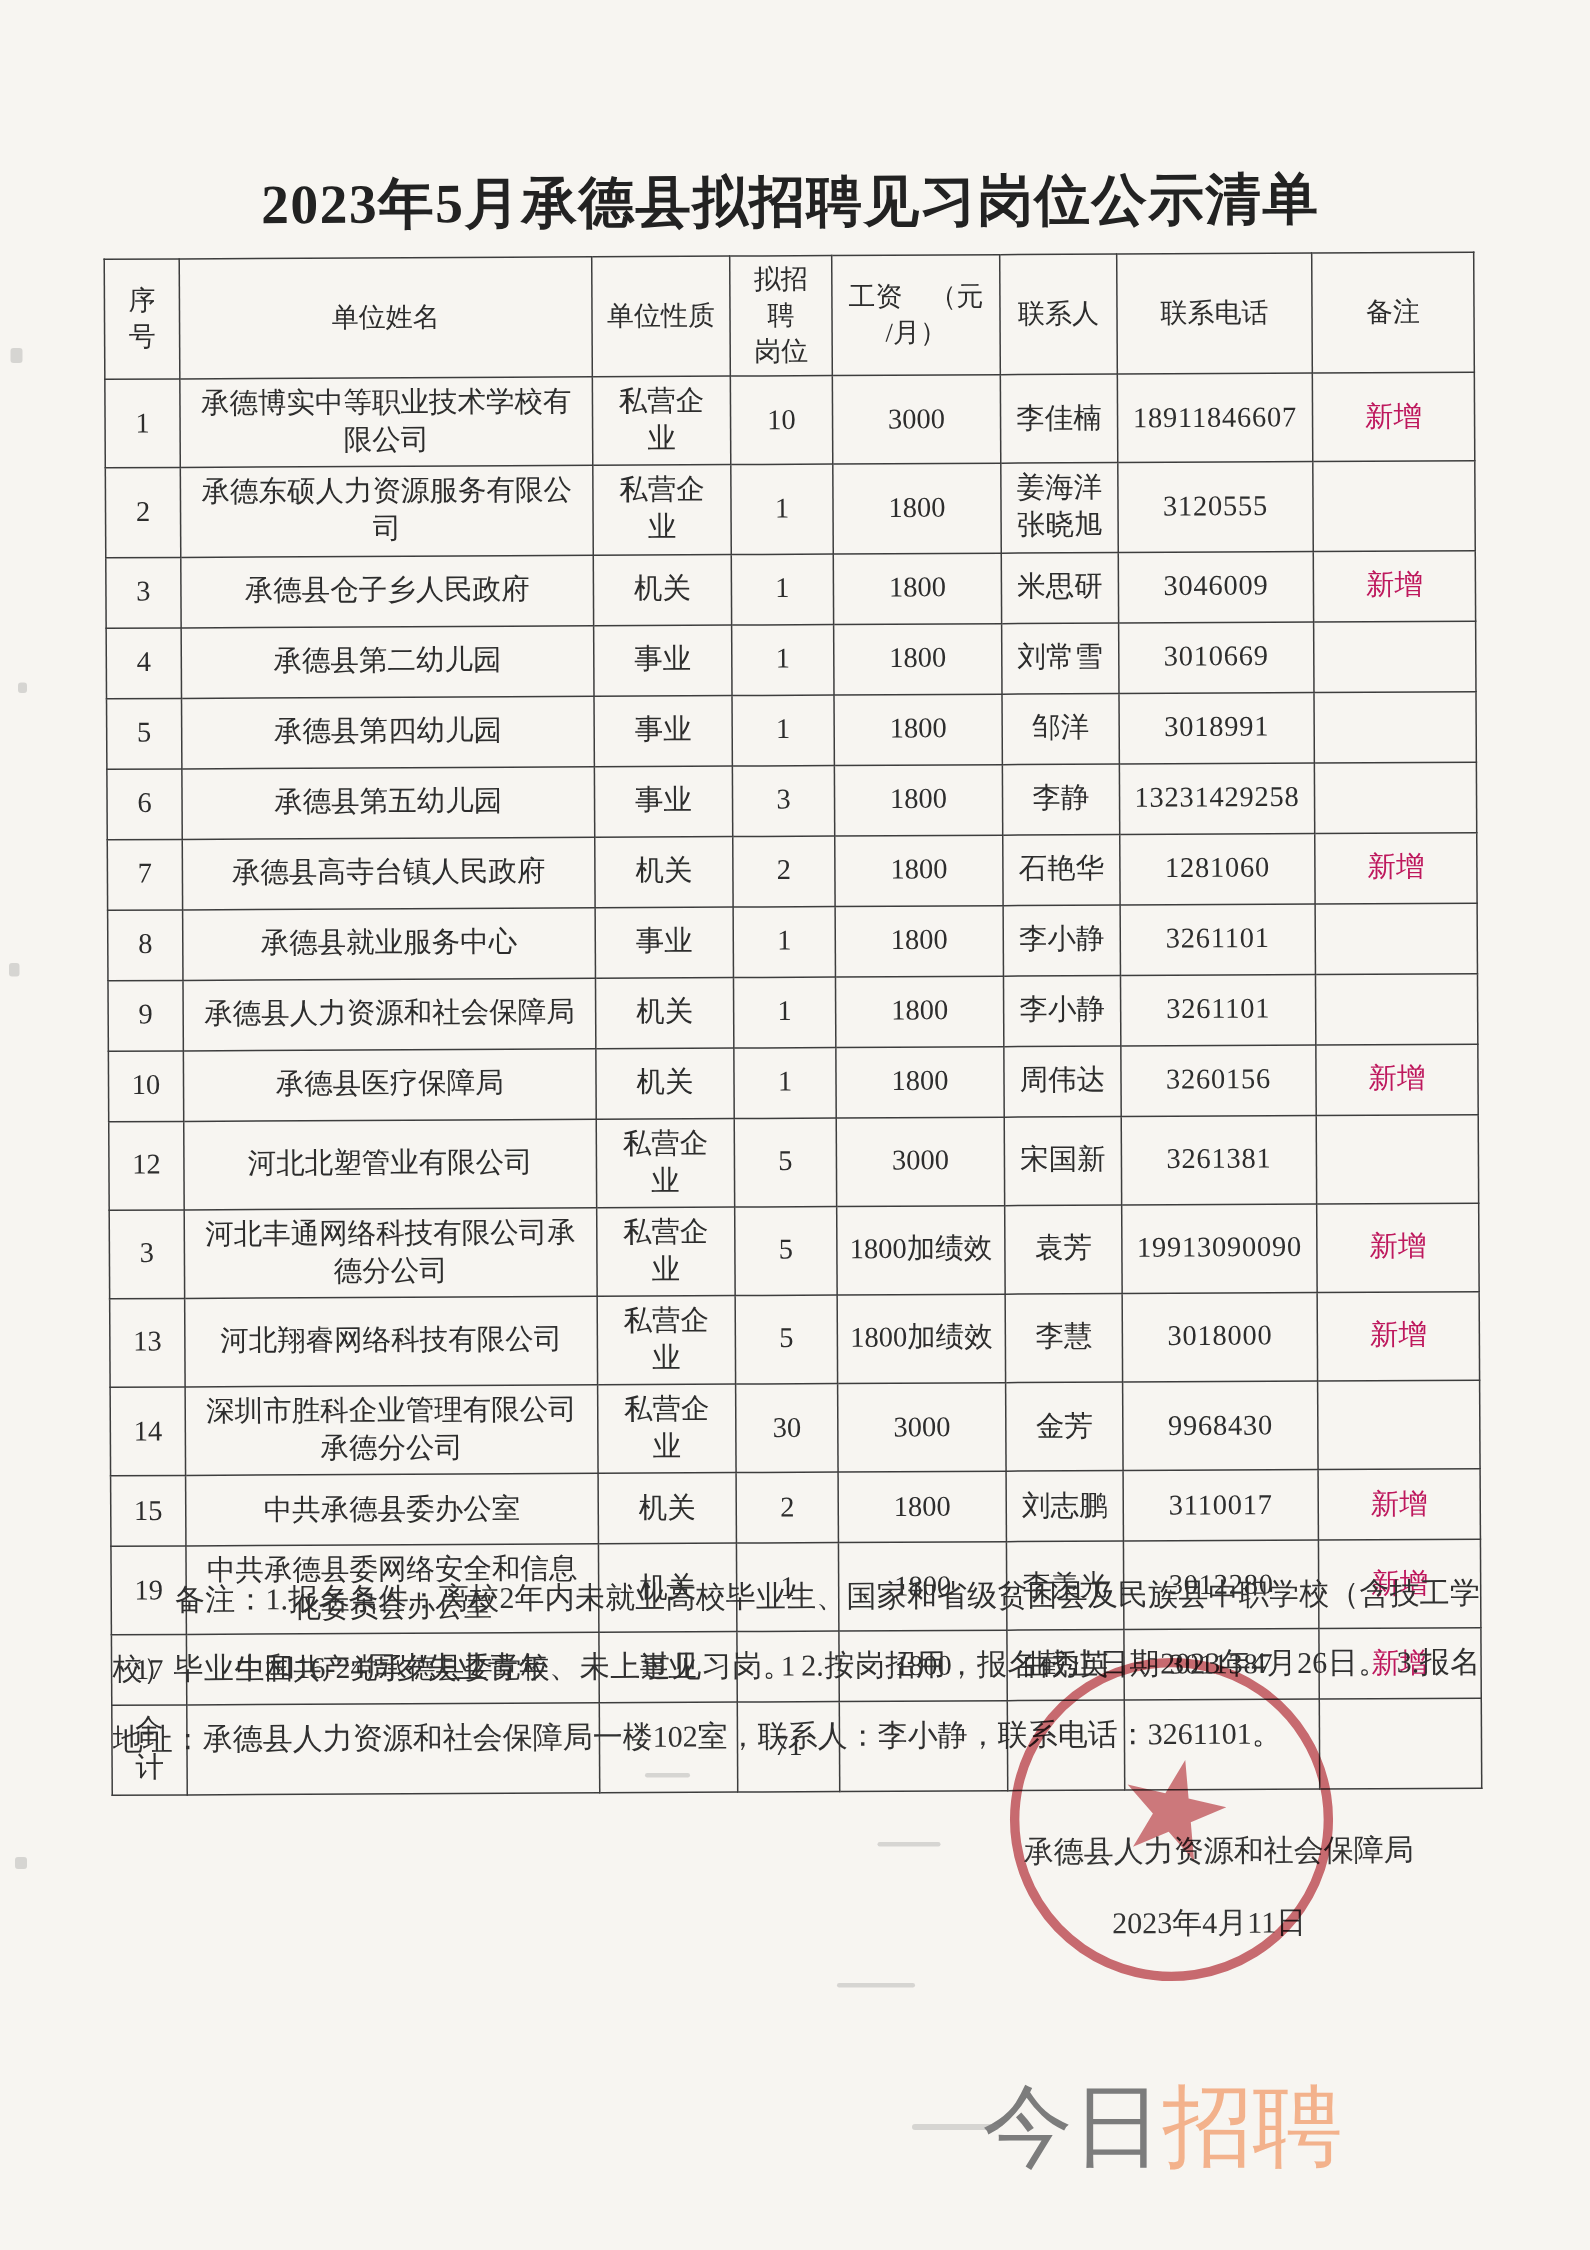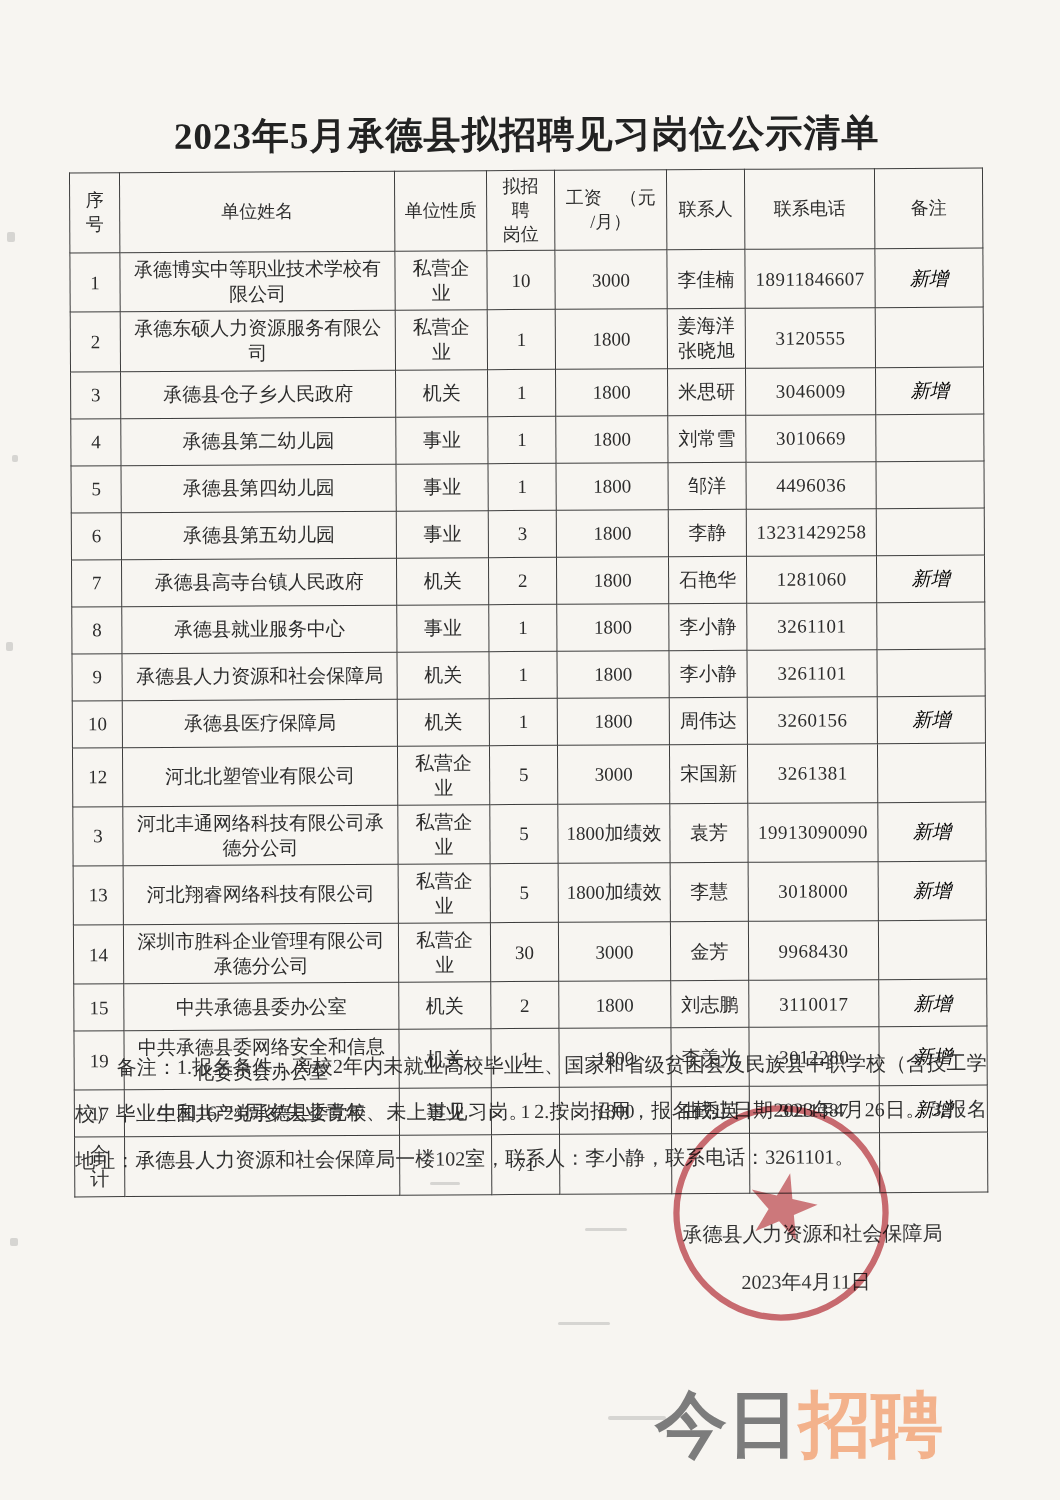--- a/index.html
+++ b/index.html
@@ -44,21 +44,21 @@
     font-size: 18px; font-weight: normal;
     height: 50px;
     white-space: pre-line;
   }
   .jobs td {
     font-size: 19px;
     height: 38px;
     white-space: pre-line;
   }
   .jobs td.cell-phone { font-size: 19px; letter-spacing: 0.5px; }
-  .jobs td.cell-note  { color: #000000; font-style: italic; }
+  .jobs td.cell-note  { color: #be185d; }
   .jobs tr.total-row td { height: 42px; }
   .notes {
     position: absolute; top: 1042px; left: 73px; width: 912px;
     margin: 0;
     font-size: 20px;
     line-height: 2.32;
     text-align: justify;
     text-indent: 2.1em;
     color: #303030;
   }
@@ -80,22 +80,22 @@
     opacity: 0.8;
   }
   .stamp * { fill: none; }
   .stamp .ring   { stroke: var(--stamp-color, #c24a52); stroke-width: 6; }
   .stamp .star   { fill: var(--stamp-color, #c24a52); opacity: 0.9; }
   .stamp .arctxt { fill: var(--stamp-color, #c24a52); font-size: 25px; letter-spacing: 7px; font-family: "Liberation Serif", serif; }
   .stamp .digits { fill: var(--stamp-color, #c24a52); font-size: 11px; letter-spacing: 5px; font-family: "DejaVu Sans", sans-serif; }
   .watermark {
     position: absolute; left: 655px; top: 1388px;
     font-family: "DejaVu Sans", "Liberation Sans", sans-serif;
-    font-weight: bold;
-    font-size: 72px;
+    font-weight: normal;
+    font-size: 60px;
     line-height: 1;
     white-space: nowrap;
   }
   .wm-gray   { color: var(--wm-gray, #7c7c7c); }
   .wm-orange { color: var(--wm-orange, #f3b28c); }
   .speck {
     position: absolute;
     background: #8a8a8a;
     opacity: 0.3;
     border-radius: 2px;
@@ -175,21 +175,21 @@
           <td class="cell-phone">3010669</td>
           <td class="cell-note"></td>
         </tr>
         <tr>
           <td class="cell-index">5</td>
           <td class="cell-company">承德县第四幼儿园</td>
           <td class="cell-type">事业</td>
           <td class="cell-positions">1</td>
           <td class="cell-salary">1800</td>
           <td class="cell-contact">邹洋</td>
-          <td class="cell-phone">4496036</td>
+          <td class="cell-phone">3018991</td>
           <td class="cell-note"></td>
         </tr>
         <tr>
           <td class="cell-index">6</td>
           <td class="cell-company">承德县第五幼儿园</td>
           <td class="cell-type">事业</td>
           <td class="cell-positions">3</td>
           <td class="cell-salary">1800</td>
           <td class="cell-contact">李静</td>
           <td class="cell-phone">13231429258</td>

